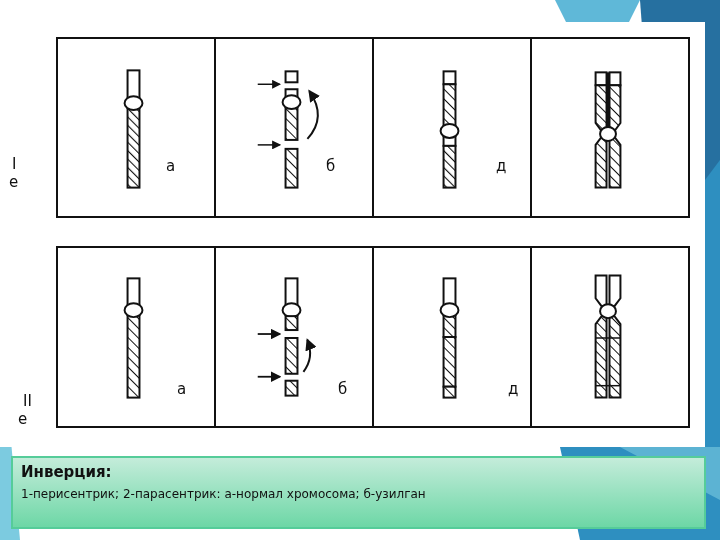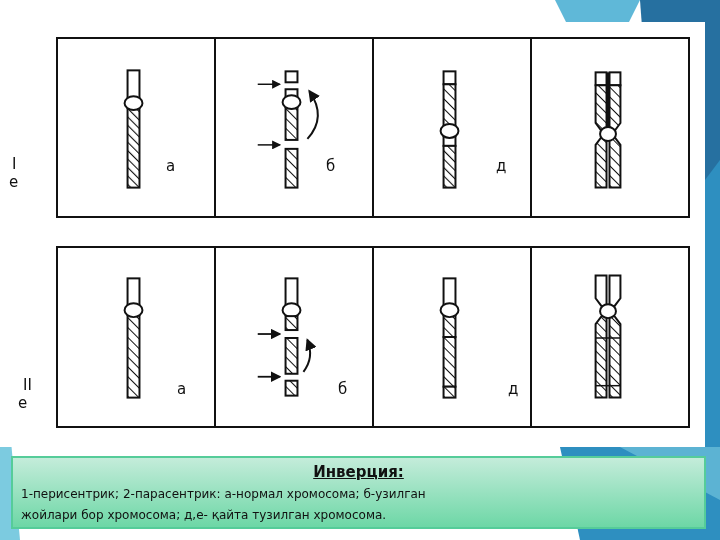--- a/index.html
+++ b/index.html
@@ -8,21 +8,21 @@
   .white-panel { position:absolute; left:0; top:22px; width:705px; height:425px; background:#ffffff; }
   .fig-row { position:absolute; left:56px; width:634px; border:2px solid #111; box-sizing:border-box; display:flex; background:#fff; }
   .fig-row.r1 { top:37px; height:181px; }
   .fig-row.r2 { top:246px; height:182px; }
   .cell { flex:1; position:relative; border-right:2px solid #111; }
   .cell:last-child { border-right:none; }
   .cell svg { position:absolute; left:0; top:0; width:100%; height:100%; }
   .cell-label { position:absolute; font-size:15px; color:#111; }
   .row-label { position:absolute; font-size:15px; color:#111; line-height:18px; }
   .caption-box { position:absolute; left:11px; top:456px; width:695px; height:73px; box-sizing:border-box; border:2px solid #55cc99; background:linear-gradient(#c4ecda, #6dd7a6); padding:2px 8px; color:#111; }
-  .caption-title { font-weight:bold; text-align:center; font-size:15px; line-height:24px;text-decoration:underline; }
+  .caption-title { font-weight:bold; text-align:left; font-size:15px; line-height:24px; }
   .caption-text { font-size:12px; line-height:21px; }
 </style>
 </head>
 <body>
 
 
 
 
 <svg class="bg-shape" width="720" height="540" style="left:0;top:0;">
   <polygon points="555,0 720,0 720,540 650,540 660,0" fill="#245f8f"></polygon>
@@ -34,21 +34,21 @@
   <polygon points="620,447 720,447 720,500" fill="#7ccbe0" opacity="0.6"></polygon>
 </svg>
 
 <div class="white-panel"></div>
 
 
 <div class="row-label" style="left:9px;top:155px;">
   <div style="padding-left:3px">I</div>
   <div>е</div>
 </div>
-<div class="row-label" style="left:18px;top:376px;">
+<div class="row-label" style="left:18px;top:392px;">
   <div style="padding-left:5px">II</div>
   <div>е</div>
 </div>
 
 <defs-holder>
 <svg width="0" height="0" style="position:absolute">
   <defs>
     <pattern id="hatch" patternUnits="userSpaceOnUse" width="6" height="6" patternTransform="rotate(-45)">
       <rect width="6" height="6" fill="#fff"></rect>
       <line x1="0" y1="0" x2="0" y2="6" stroke="#111" stroke-width="2.2"></line>
@@ -154,17 +154,16 @@
       <line x1="64" y1="138" x2="89" y2="138" stroke="#111" stroke-width="1.5"></line>
       <ellipse cx="76.5" cy="63" rx="8" ry="7" fill="#fff" stroke="#111" stroke-width="2"></ellipse>
     </svg>
   </div>
 </div>
 
 
 <div class="caption-box">
   <div class="caption-title">Инверция:</div>
   <div class="caption-text">1-перисентрик; 2-парасентрик: а-нормал хромосома; б-узилган</div>
-  <div class="caption-text">жойлари бор хромосома; д,е- қайта тузилган хромосома.</div>
 </div>
 
 
 
 
 </body></html>

